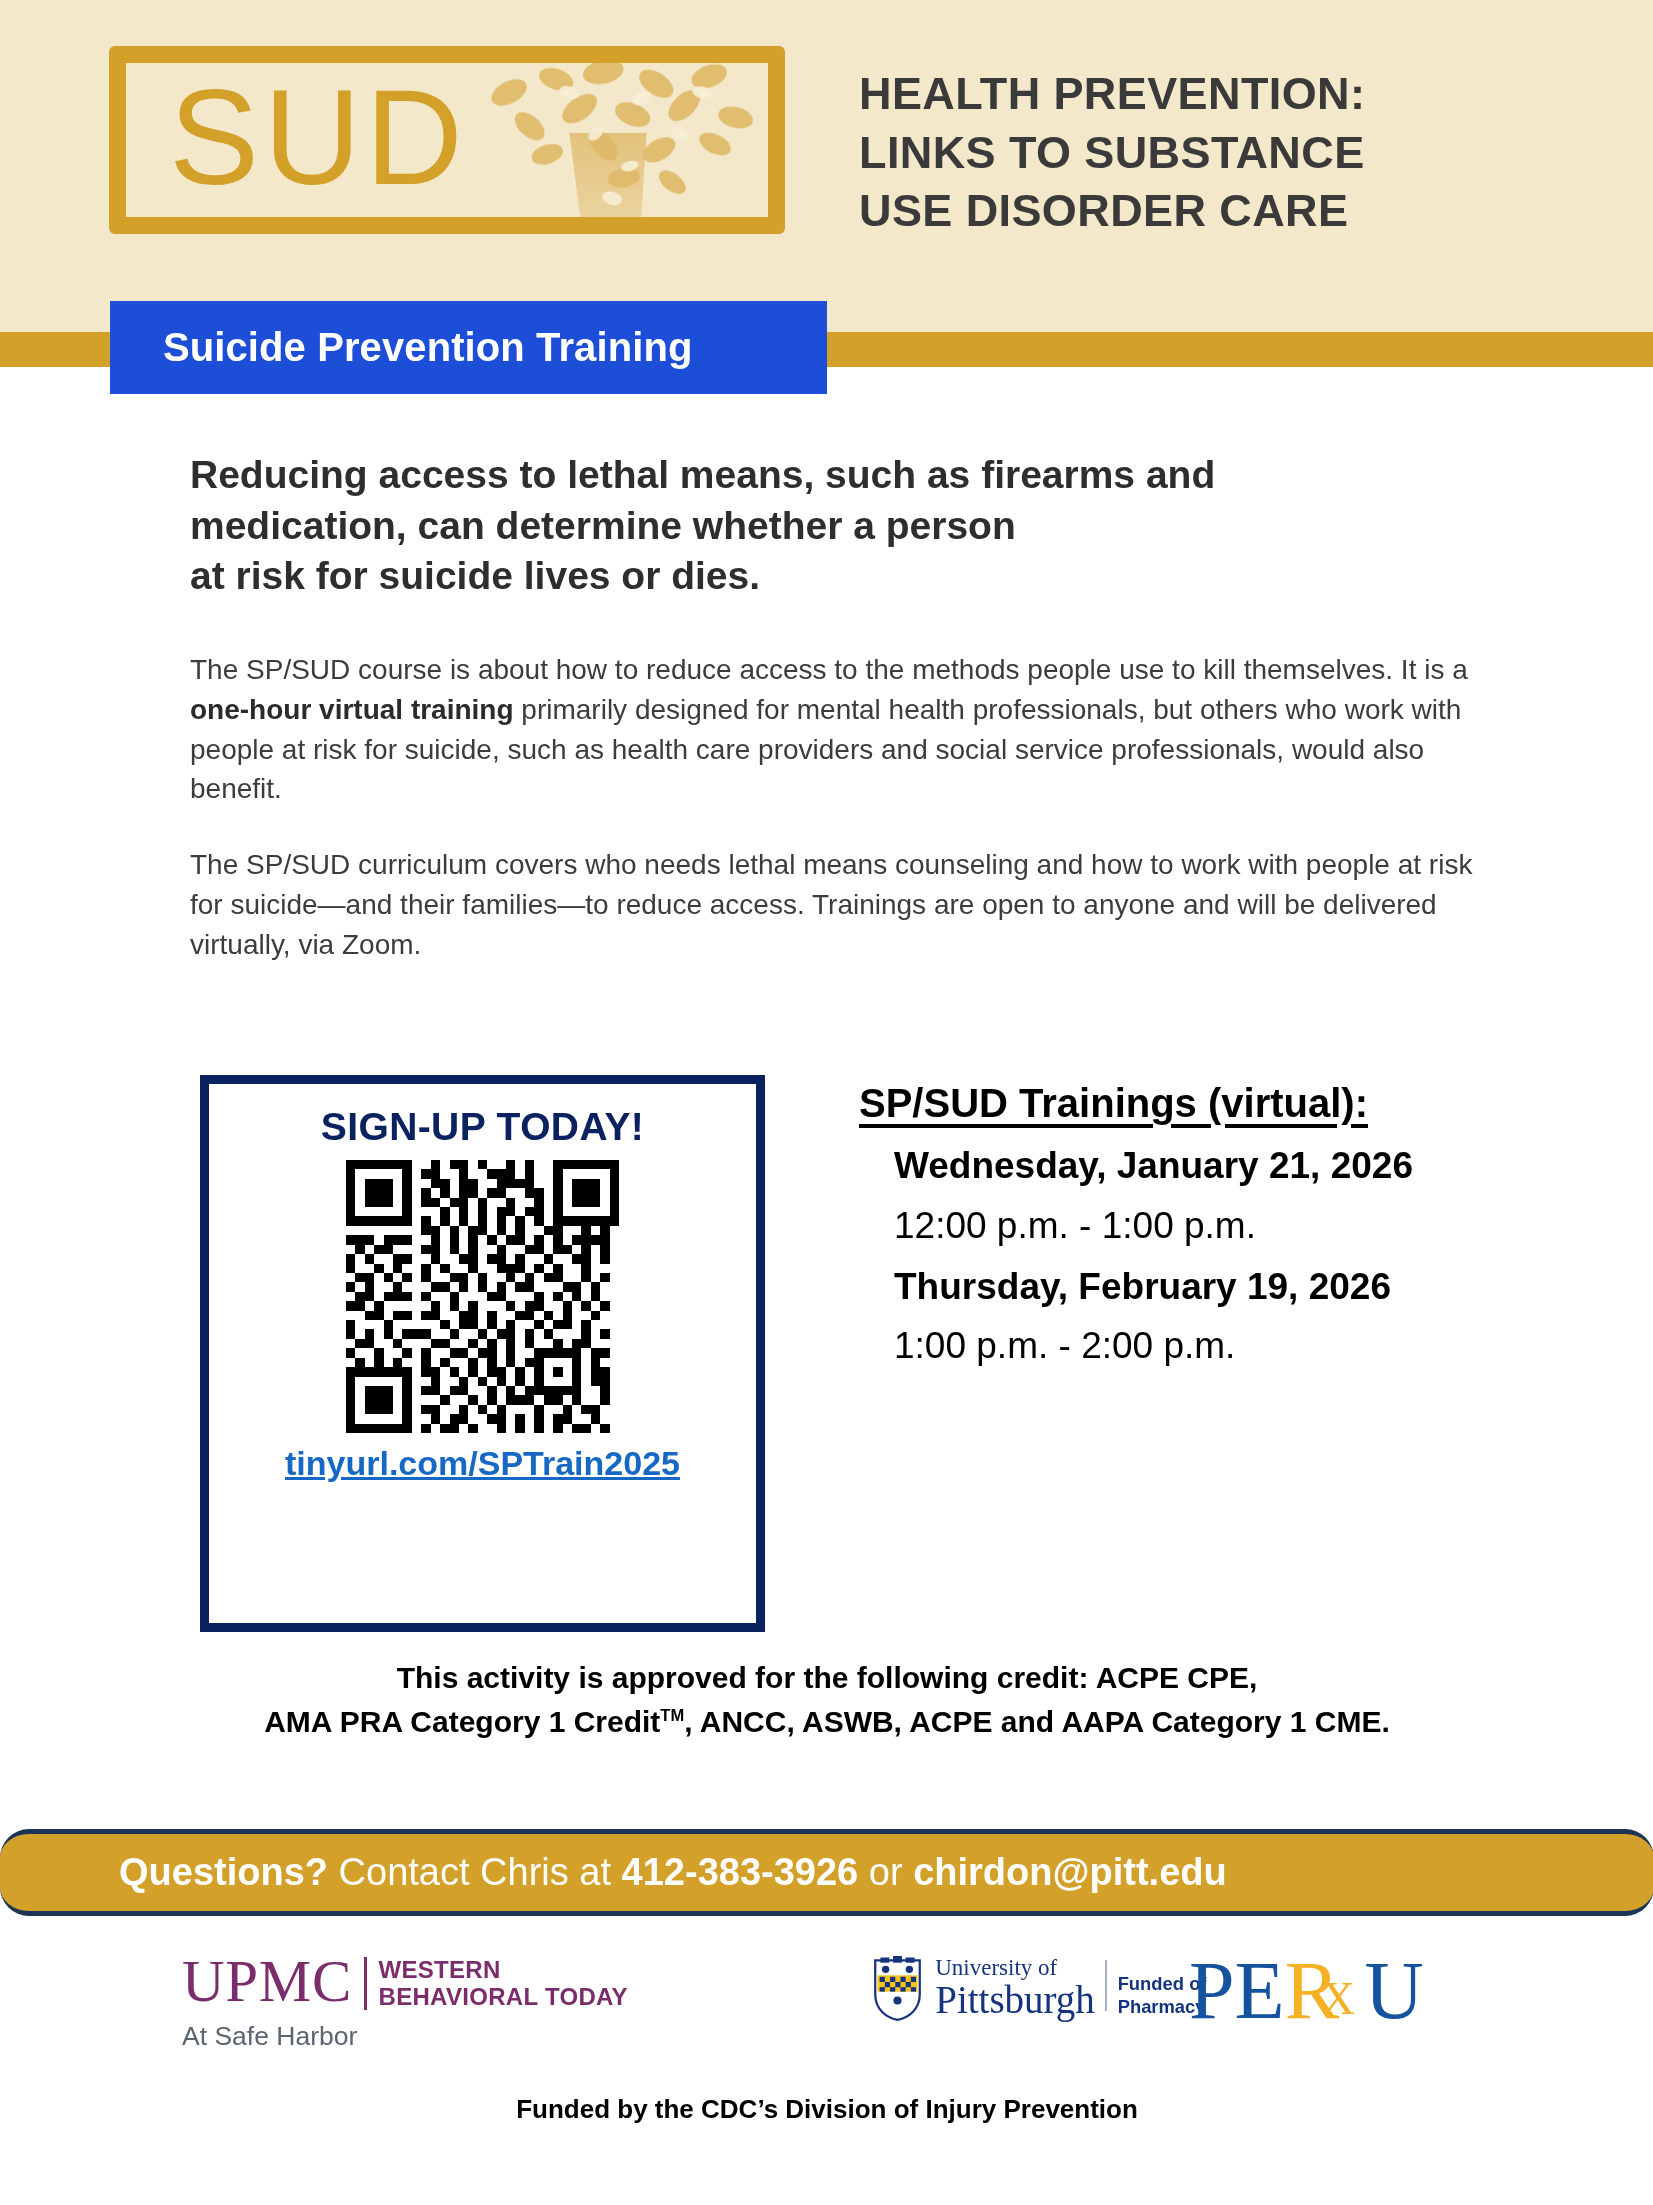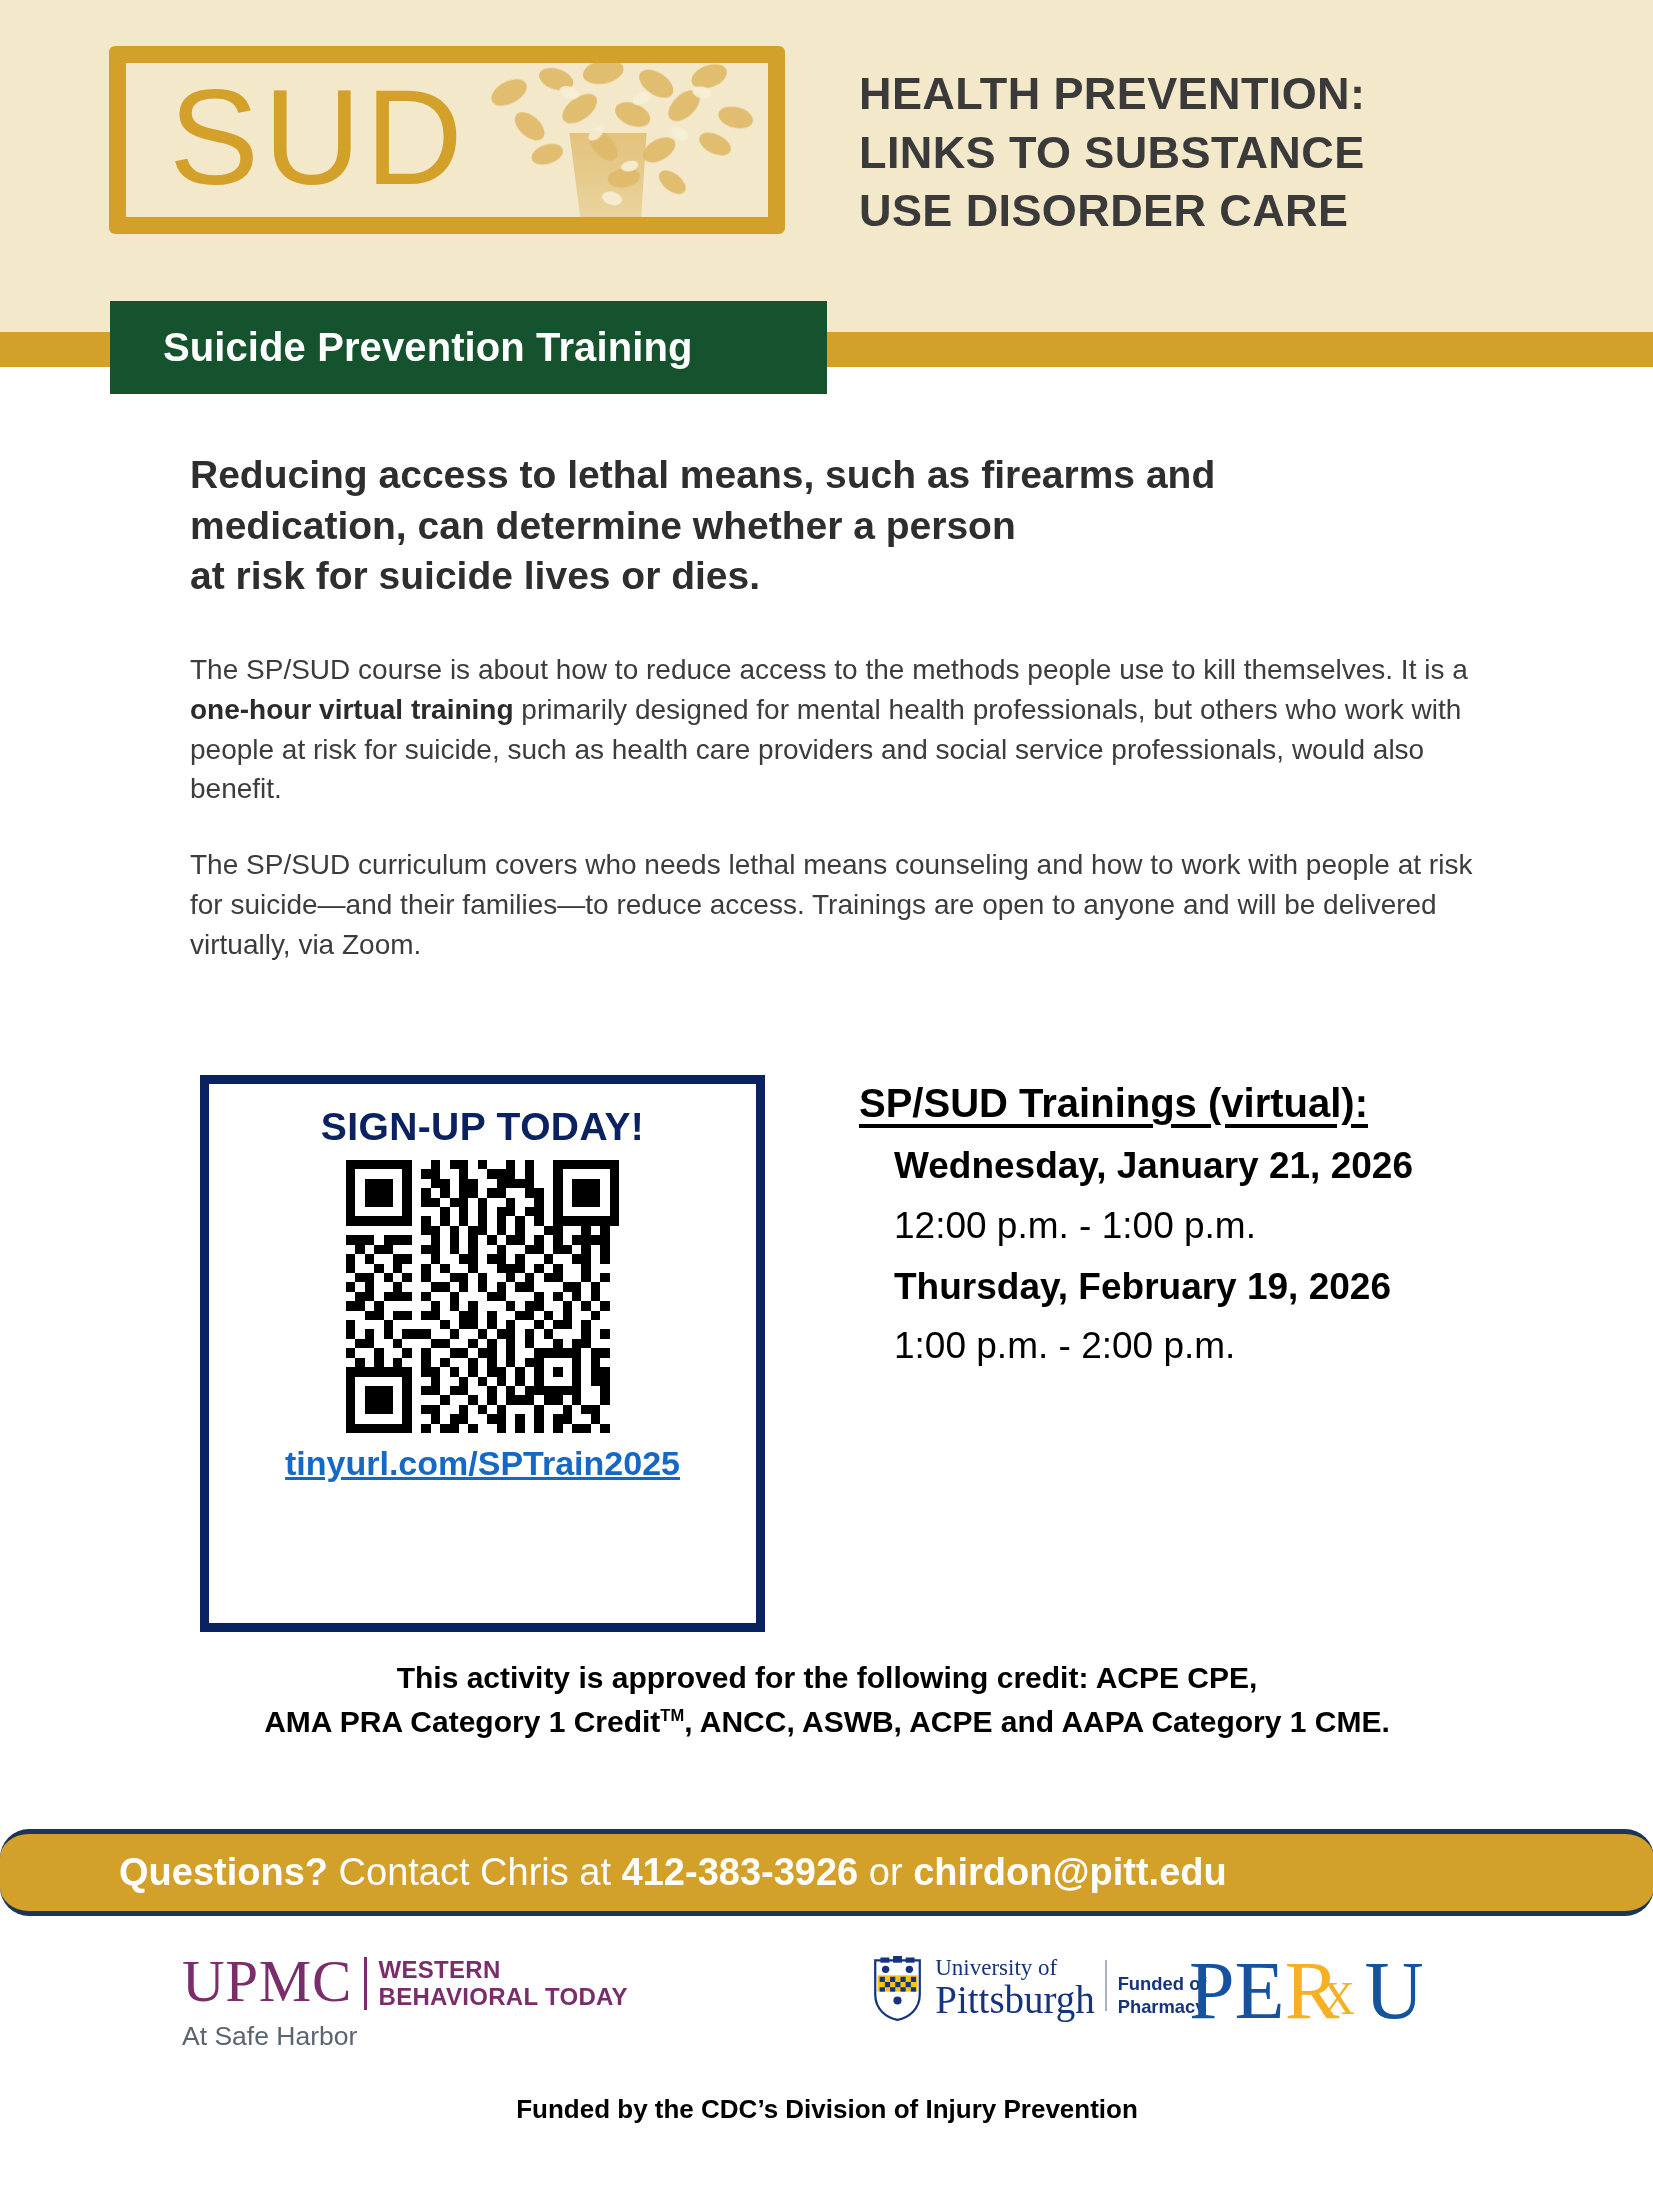--- a/index.html
+++ b/index.html
@@ -79,21 +79,21 @@
   .gold-stripe {
     position: absolute;
     left: 0; top: 332px;
     width: 1654px; height: 35px;
     background: #D3A02A;
   }
   .training-tab {
     position: absolute;
     left: 110px; top: 301px;
     width: 717px; height: 93px;
-    background: #14532d;
+    background: #1d4ed8;
     display: flex;
     align-items: center;
   }
   .training-tab-label {
     color: #ffffff;
     font-size: 40px;
     font-weight: 700;
     padding-left: 53px;
     letter-spacing: 0.1px;
     font-family: "Liberation Sans", sans-serif;

